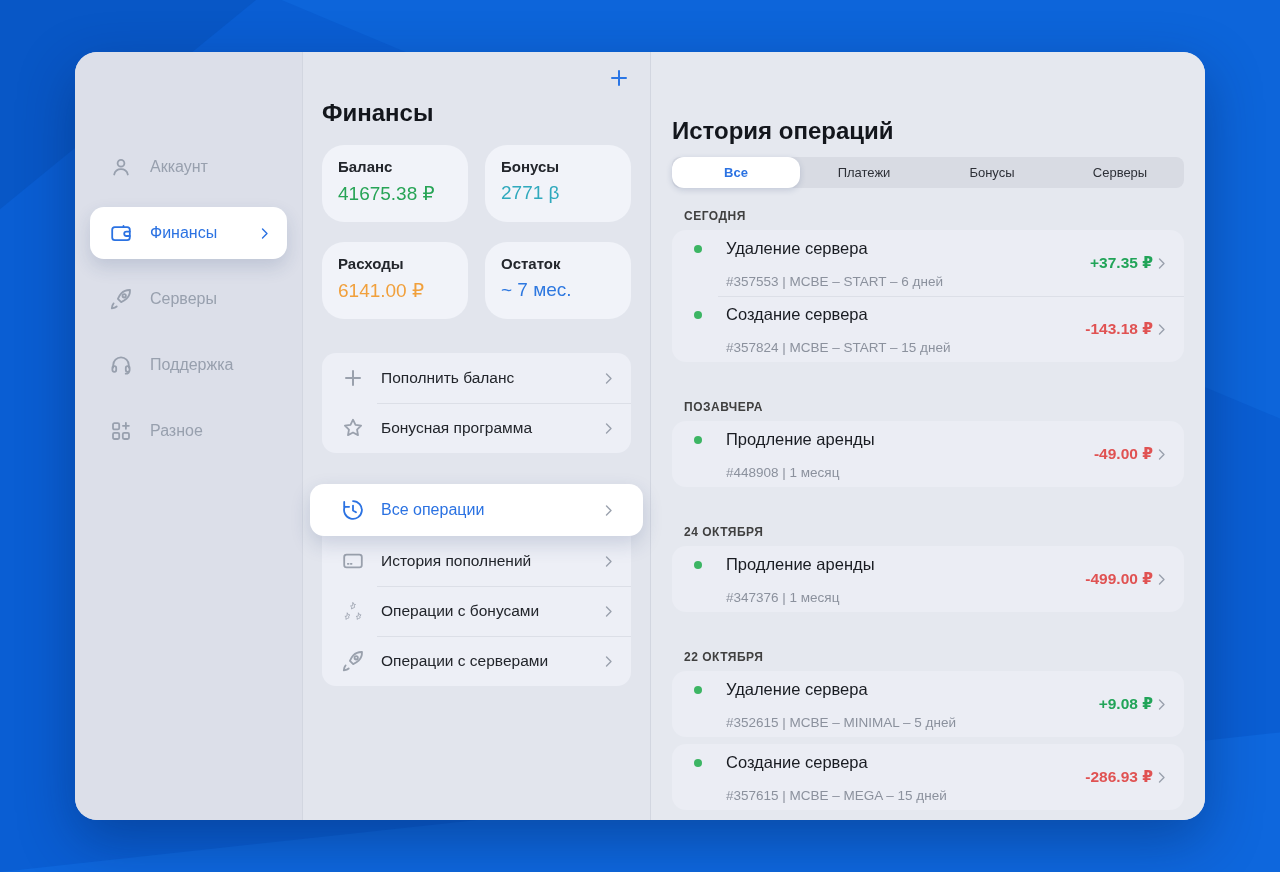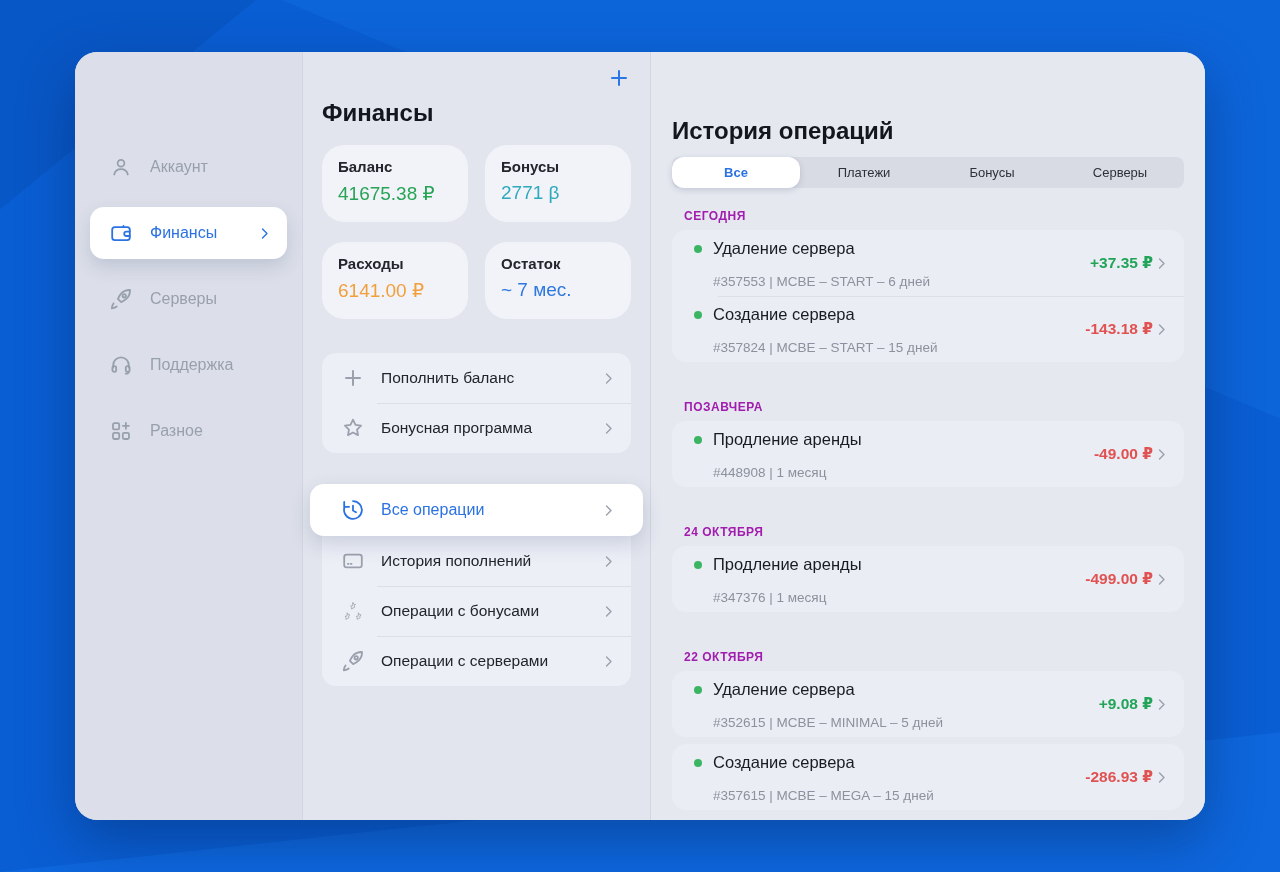--- a/index.html
+++ b/index.html
@@ -59,28 +59,28 @@
 
   
   .rightcol { flex:1; background:#e5e8ef; padding:18px 21px; overflow:hidden; }
   .tabs { margin-top:12px; height:31px; background:#d8dbe3; border-radius:8px;
     display:flex; }
   .tab { flex:1; display:flex; align-items:center; justify-content:center;
     font-size:13px; color:#2e3138; font-weight:500; border-radius:12px; cursor:pointer; }
   .tab.sel { background:#fff; color:#2b72e2; font-weight:700;
     box-shadow:0 2px 6px rgba(40,60,110,.18); }
   .group-label { margin:38px 0 0 12px; font-size:12px; font-weight:700;
-    color:#a21caf; letter-spacing:.5px; }
+    color:#404040; letter-spacing:.5px; }
   .group-label.first { margin-top:21px; }
   .tcard { margin-top:7px; background:#ebedf4; border-radius:14px; }
   .trow { height:66px; display:flex; align-items:center; padding:0 14px 0 22px;
     position:relative; cursor:pointer; }
   .trow + .trow::before { content:""; position:absolute; left:46px; right:0; top:0;
     height:1px; background:#dcdfe7; }
-  .tleft { display:flex; align-items:flex-start; flex:1; gap:11px; min-width:0; }
+  .tleft { display:flex; align-items:flex-start; flex:1; gap:24px; min-width:0; }
   .dot { width:8px; height:8px; border-radius:50%; margin-top:7px; flex:none; }
   .ttl { font-size:16.5px; font-weight:500; color:#191c22; line-height:20px; }
   .tsub { font-size:13.5px; color:#8b919d; margin-top:16px; white-space:nowrap; }
   .tamt { font-size:15.5px; font-weight:700; margin:0 0; white-space:nowrap; }
 </style>
 </head>
 <body>
 
 <div class="bg">
   <div class="bg-shape s1"></div>

